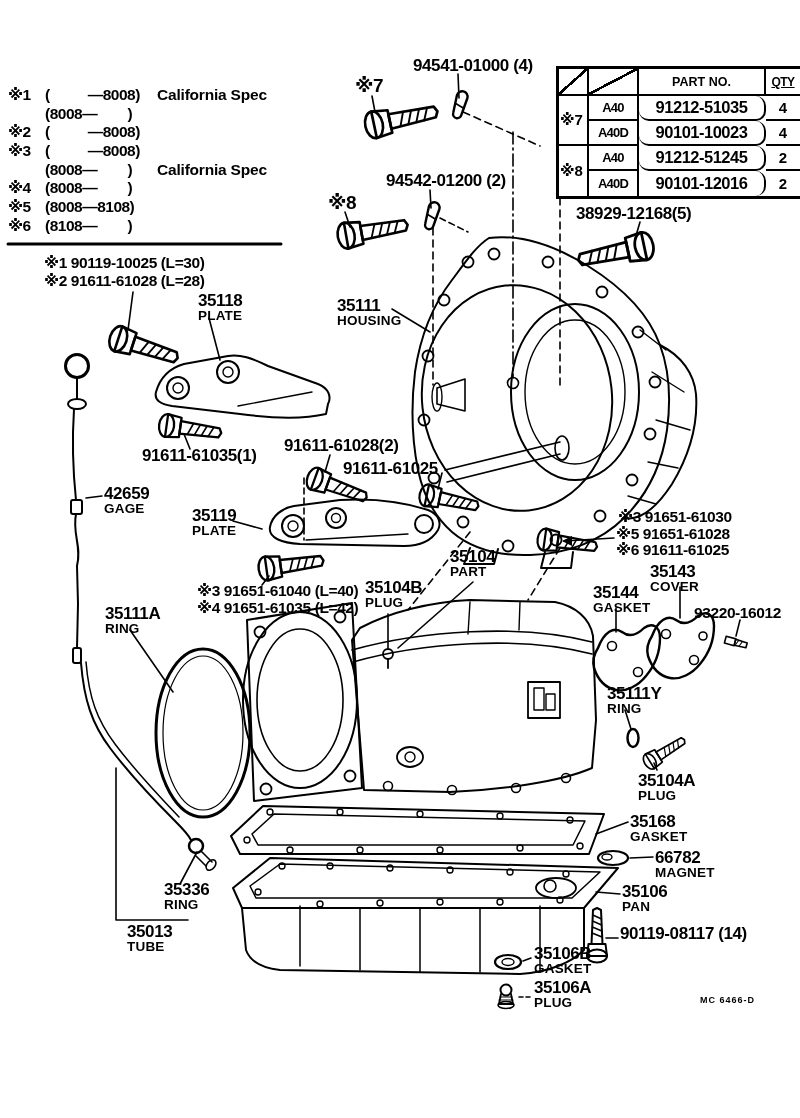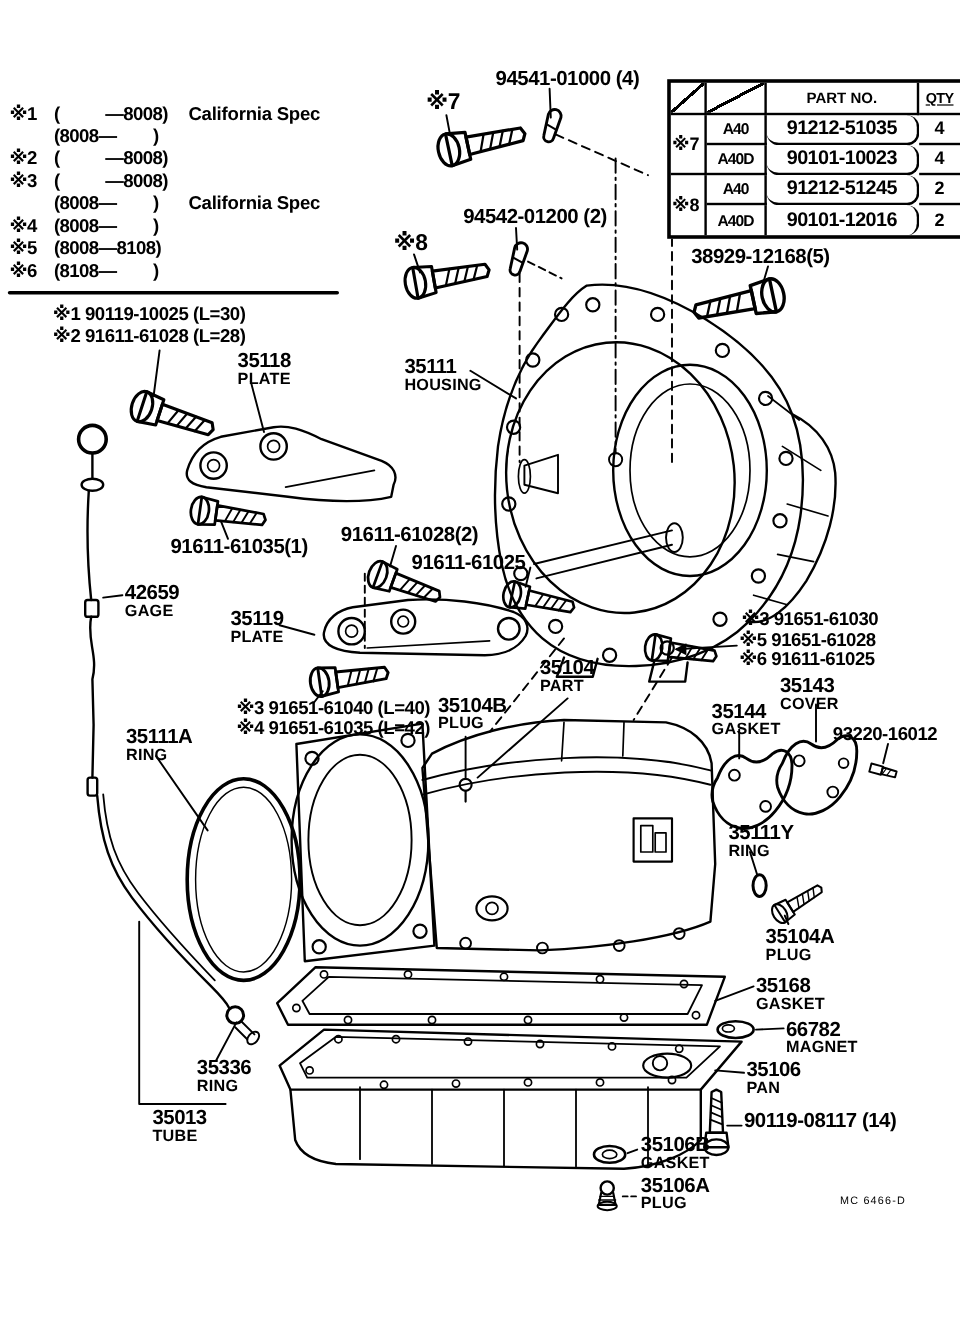--- a/index.html
+++ b/index.html
@@ -5,21 +5,21 @@
   html,body{margin:0;padding:0;background:#fff;}
   .stage{position:relative;width:800px;height:1118px;background:#ffffff;overflow:hidden;
          font-family:"Liberation Sans","DejaVu Sans",sans-serif;color:#000;}
   svg.art{position:absolute;left:0;top:0;}
   svg.art *{vector-effect:none;}
   .lbl{position:absolute;white-space:nowrap;line-height:1.02;}
   .m{font-weight:700;font-size:17px;letter-spacing:-0.4px;}
   .m2{font-size:15.5px;}
   .m3{font-size:19px;}
   .s{font-weight:700;font-size:13.5px;letter-spacing:0.2px;}
-  .tiny{font-weight:400;font-size:9px;letter-spacing:1px;}
+  .tiny{font-weight:700;font-size:9px;letter-spacing:1px;}
   
   .legend{position:absolute;left:8px;top:86px;}
   .lg-row{display:flex;height:18.7px;align-items:baseline;}
   .lg-m{width:37px;font-weight:700;font-size:15.5px;white-space:pre;letter-spacing:-0.5px;}
   .lg-r{width:112px;font-weight:700;font-size:15.5px;white-space:pre;letter-spacing:-0.5px;}
   .lg-n{font-weight:700;font-size:15.5px;white-space:pre;letter-spacing:-0.2px;}
   
   .tbl{position:absolute;left:556px;top:66px;border:3px solid #000;background:#fff;
        display:grid;grid-template-columns:30px 50px 127px 34px;
        grid-template-rows:27px 25px 25px 25px 25px;}

